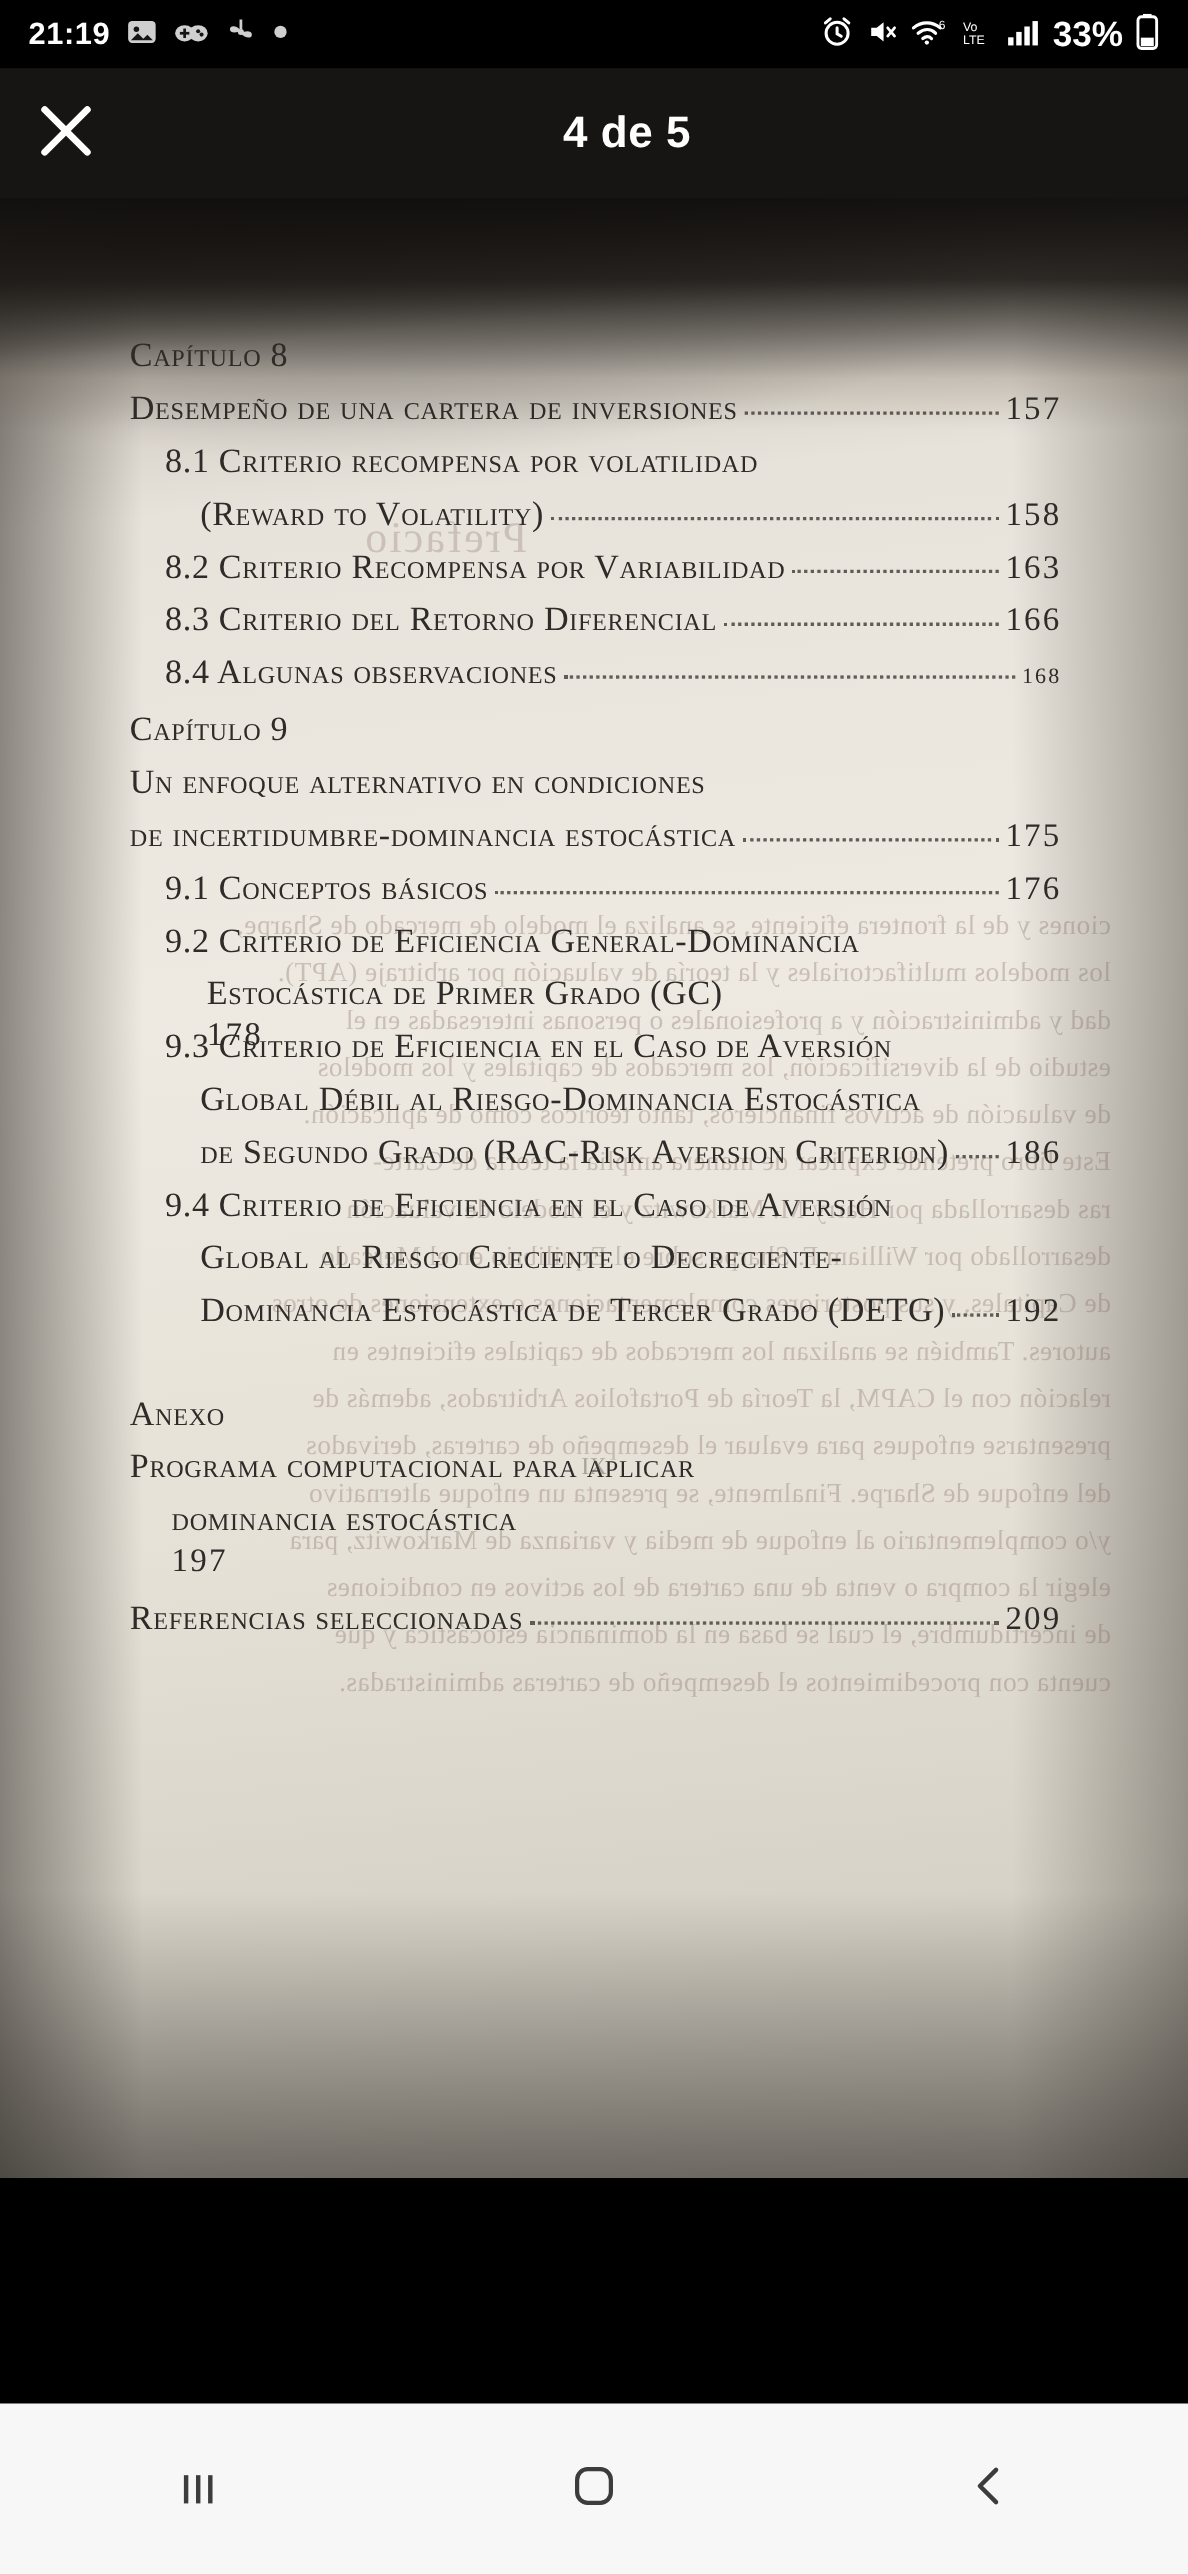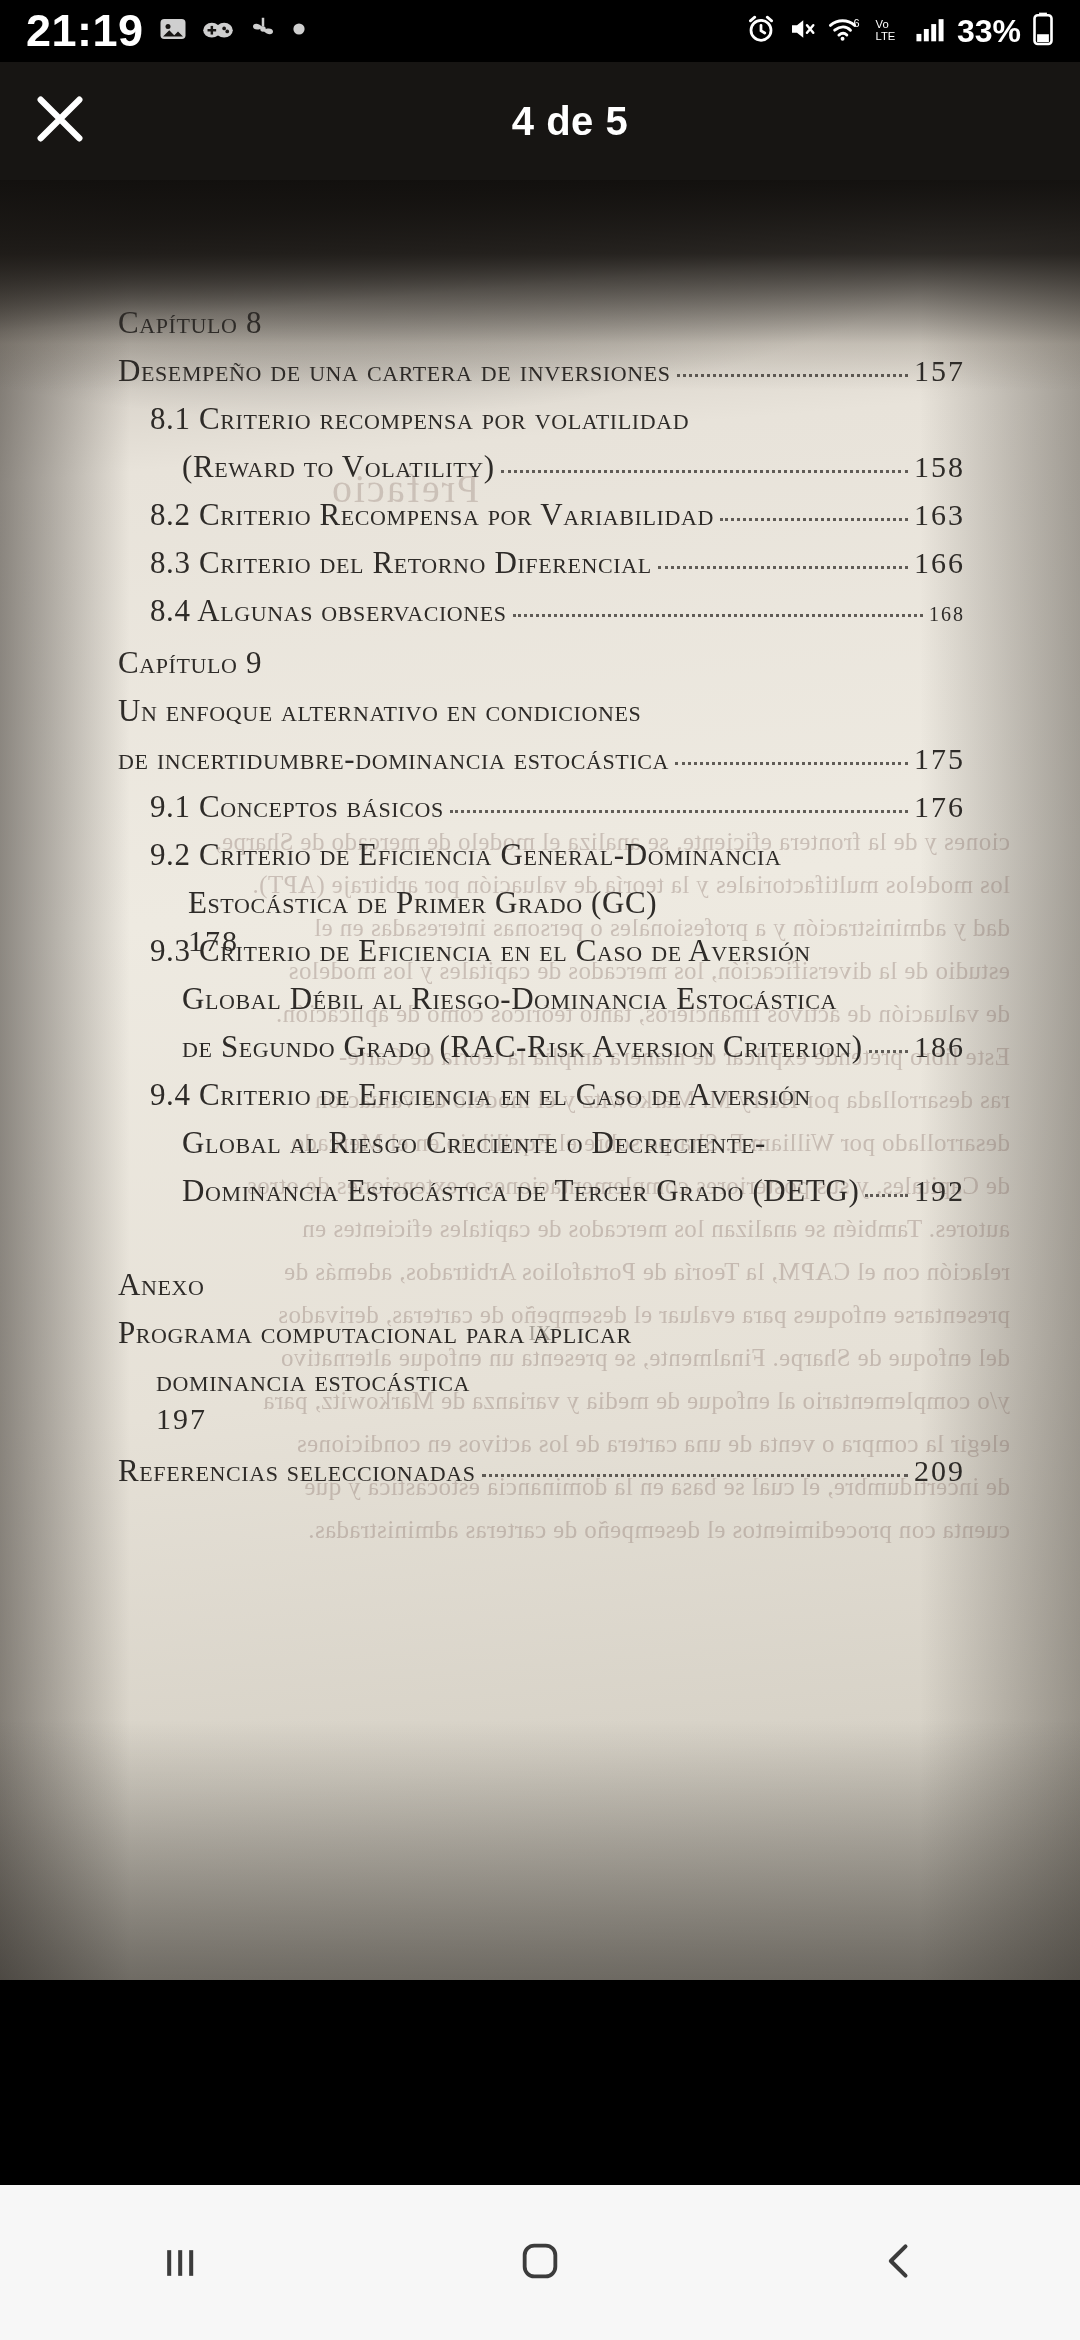--- a/index.html
+++ b/index.html
@@ -6,21 +6,21 @@
   html,body { width:1080px; height:2340px; background:#000; }
   body { font-family:"Liberation Sans", sans-serif; overflow:hidden; }
 
   
   .statusbar{
     position:absolute; top:0; left:0; width:1080px; height:62px;
     background:#000; color:#fff; display:flex; align-items:center;
     justify-content:space-between; padding:0 26px;
   }
   .sb-left{ display:flex; align-items:center; gap:14px; }
-  .sb-time{ font-size:45px; font-weight:700; letter-spacing:0.5px; }
+  .sb-time{ font-size:28px; font-weight:700; letter-spacing:0.5px; }
   .sb-right{ display:flex; align-items:center; gap:11px; }
   .sb-pct{ font-size:32px; font-weight:700; }
   .ic{ display:inline-block; }
 
   
   .viewer-header{
     position:absolute; top:62px; left:0; width:1080px; height:118px;
     background:#171513; color:#fff; display:flex; align-items:center;
   }
   .close-btn{ width:120px; height:118px; display:flex; align-items:center; justify-content:center; }

